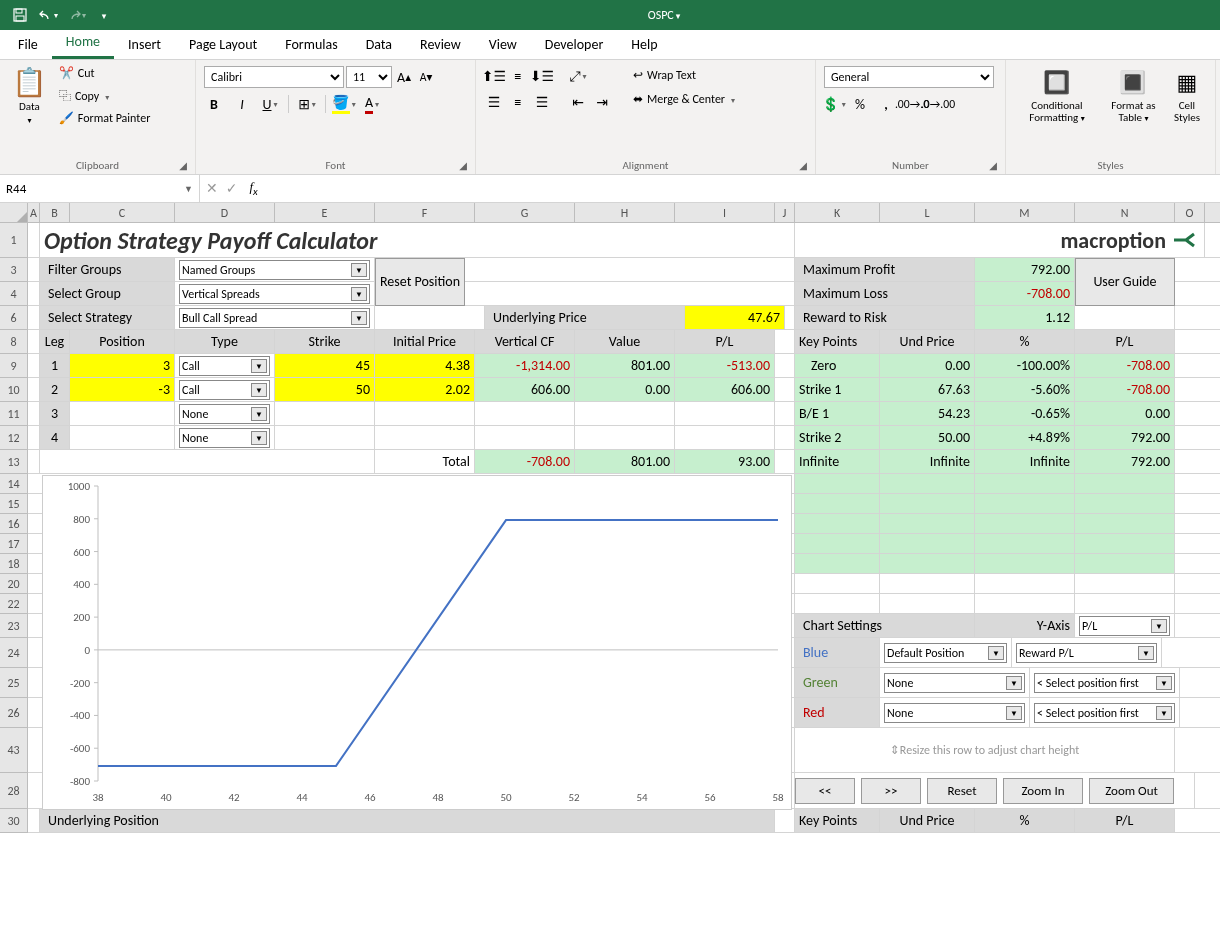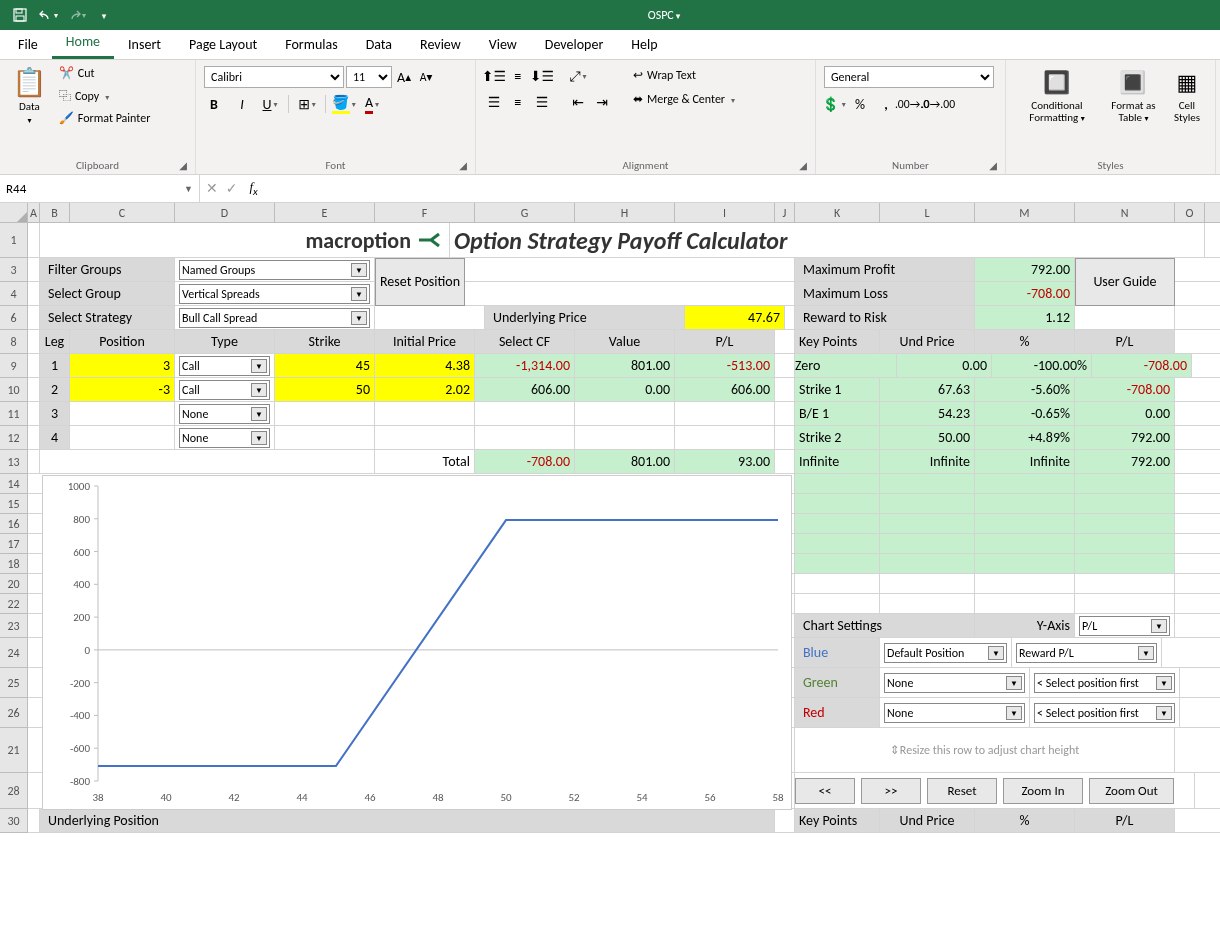--- a/index.html
+++ b/index.html
@@ -312,37 +312,37 @@
       <div class="rowh" style="height:20px">15</div>
       <div class="rowh" style="height:20px">16</div>
       <div class="rowh" style="height:20px">17</div>
       <div class="rowh" style="height:20px">18</div>
       <div class="rowh" style="height:20px">20</div>
       <div class="rowh" style="height:20px">22</div>
       <div class="rowh" style="height:24px">23</div>
       <div class="rowh" style="height:30px">24</div>
       <div class="rowh" style="height:30px">25</div>
       <div class="rowh" style="height:30px">26</div>
-      <div class="rowh" style="height:45px">21</div>
+      <div class="rowh" style="height:45px">43</div>
       <div class="rowh" style="height:36px">28</div>
       <div class="rowh" style="height:24px">30</div>
     </div>
     <div class="cells">
 
       <div class="cellrow" style="height:35px">
         <div class="cell" style="width:12px"></div>
+        <div class="cell title-cell" style="width:755px">Option Strategy Payoff Calculator</div>
         <div class="cell" style="width:410px;justify-content:flex-end">
           <div class="logo">
               <span>macroption</span>
               <svg viewBox="0 0 28 20">
                 <path d="M2 10 L14 10 L22 4 M14 10 L22 16" stroke="#217346" stroke-width="3" fill="none"></path>
               </svg>
             </div>
         </div>
-        <div class="cell title-cell" style="width:755px">Option Strategy Payoff Calculator</div>
       </div>
 
       <div class="cellrow" style="height:24px">
         <div class="cell" style="width:12px"></div>
         <div class="cell hdr" style="width:135px;padding-left:8px">Filter Groups</div>
         <div class="cell" style="width:200px">
             <div class="combo">Named Groups</div>
           </div>
         <div class="cell hdr-btn" style="width:90px;height:48px;position:absolute;left:347px;top:35px;z-index:2;flex-direction:column;line-height:1.2">Reset Position</div>
         <div class="cell" style="width:90px"></div>
@@ -378,21 +378,21 @@
         <div class="cell" style="width:100px"></div>
       </div>
 
       <div class="cellrow" style="height:24px">
         <div class="cell" style="width:12px"></div>
         <div class="cell hdr c" style="width:30px">Leg</div>
         <div class="cell hdr c" style="width:105px">Position</div>
         <div class="cell hdr c" style="width:100px">Type</div>
         <div class="cell hdr c" style="width:100px">Strike</div>
         <div class="cell hdr c" style="width:100px">Initial Price</div>
-        <div class="cell hdr c" style="width:100px">Select CF</div>
+        <div class="cell hdr c" style="width:100px">Vertical CF</div>
         <div class="cell hdr c" style="width:100px">Value</div>
         <div class="cell hdr c" style="width:100px">P/L</div>
         <div class="cell" style="width:20px"></div>
         <div class="cell hdr" style="width:85px;padding-left:4px">Key Points</div>
         <div class="cell hdr c" style="width:95px">Und Price</div>
         <div class="cell hdr c" style="width:100px">%</div>
         <div class="cell hdr c" style="width:100px">P/L</div>
       </div>
 
       <div id="leg-rows">
@@ -402,21 +402,21 @@
             <div class="cell r yel" style="width:105px">3</div>
             <div class="cell" style="width:100px">
               <div class="combo">Call</div>
             </div>
             <div class="cell r yel" style="width:100px">45</div>
             <div class="cell r yel" style="width:100px">4.38</div>
             <div class="cell r lgrn neg" style="width:100px">-1,314.00</div>
             <div class="cell r lgrn" style="width:100px">801.00</div>
             <div class="cell r lgrn neg" style="width:100px">-513.00</div>
             <div class="cell" style="width:20px"></div>
-            <div class="cell lgrn" style="width:102px;padding-left:0">Zero</div>
+            <div class="cell lgrn" style="width:85px;padding-left:16px">Zero</div>
             <div class="cell r lgrn" style="width:95px">0.00</div>
             <div class="cell r lgrn" style="width:100px">-100.00%</div>
             <div class="cell r lgrn neg" style="width:100px">-708.00</div>
           </div>
           <div class="cellrow" style="height: 24px;">
             <div class="cell" style="width:12px"></div>
             <div class="cell hdr c" style="width:30px">2</div>
             <div class="cell r yel" style="width:105px">-3</div>
             <div class="cell" style="width:100px">
               <div class="combo">Call</div>

